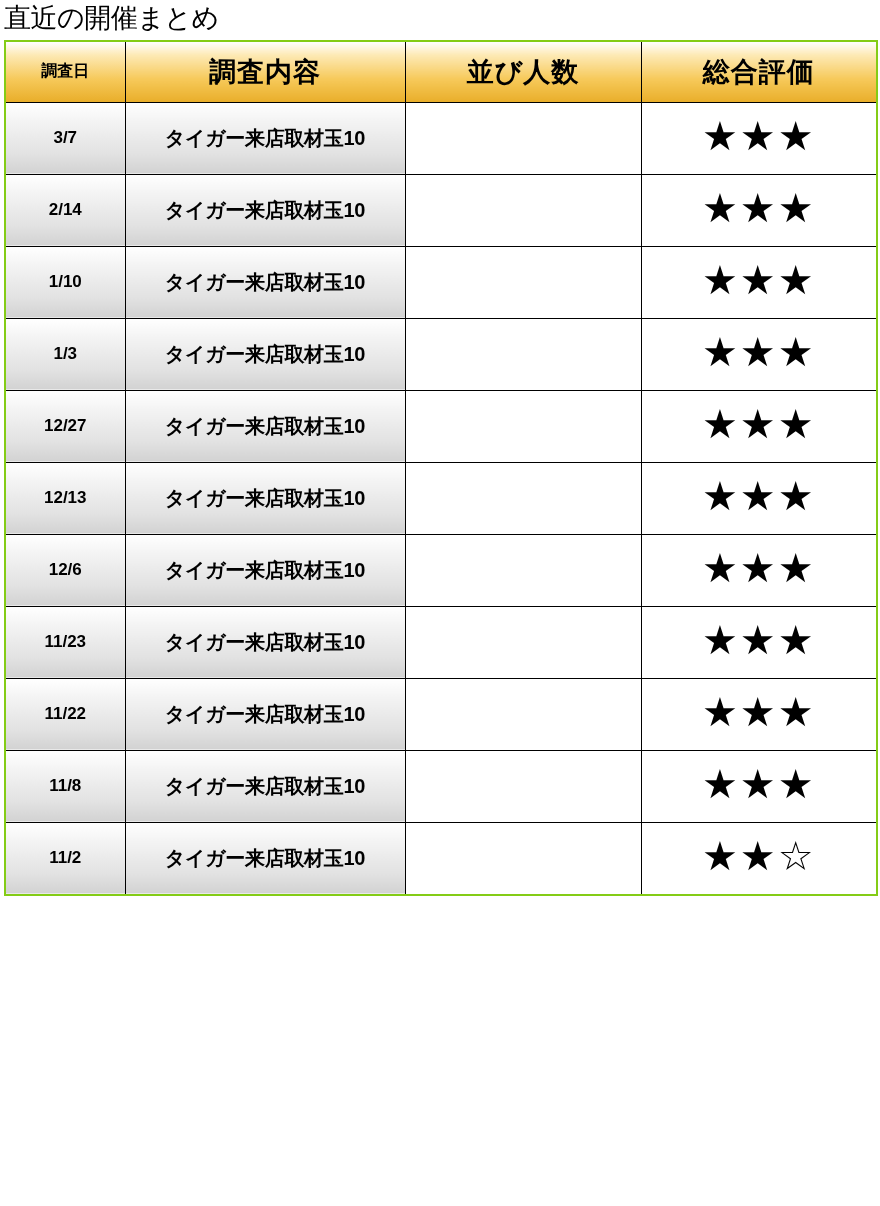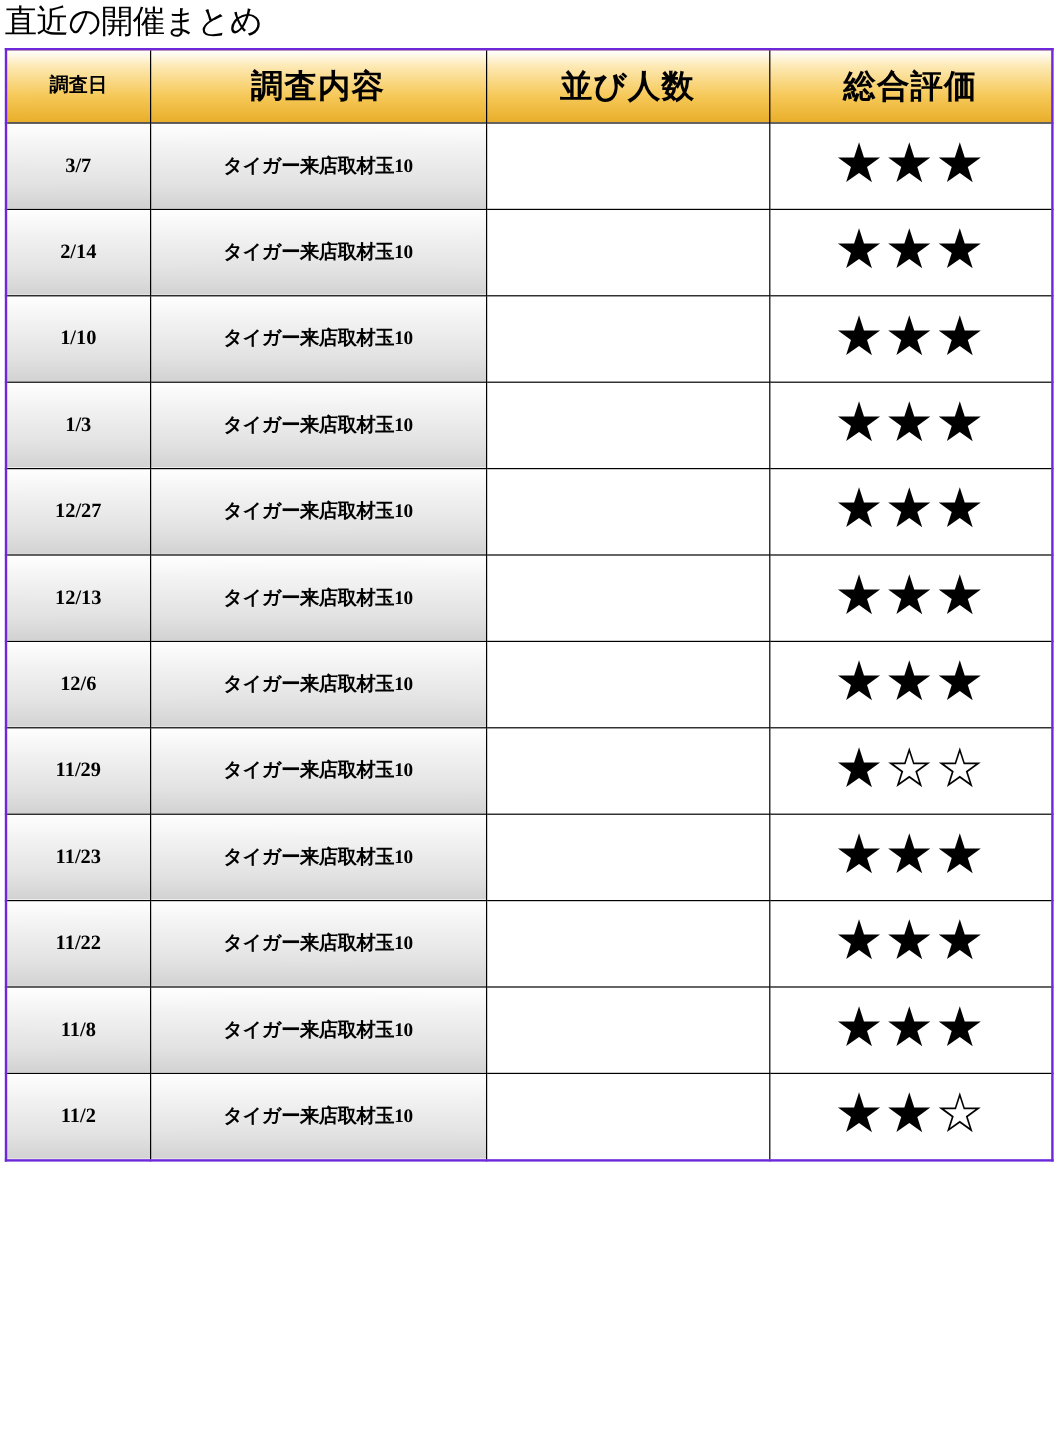--- a/index.html
+++ b/index.html
@@ -26,22 +26,21 @@
     letter-spacing: -0.5px;
     padding: 4px 0 6px 4px;
     line-height: 1.1;
     white-space: nowrap;
   }
   table.summary-table {
     border-collapse: collapse;
     table-layout: fixed;
     width: 872px;
     margin-left: 4px;
-    border: 2px solid #6d28d9;
-    font-family: Liberation Serif, serif;
+    border: 2px solid #84cc16;
   }
   table.summary-table col.c-date  { width: 120px; }
   table.summary-table col.c-cont  { width: 280px; }
   table.summary-table col.c-queue { width: 236px; }
   table.summary-table col.c-rate  { width: 236px; }
 
   thead th {
     border: 1px solid #000000;
     height: 60px;
     background: linear-gradient(to bottom, #ffffff 0%, #fde9b4 22%, #f6c95a 62%, #e9ae2a 100%);
@@ -60,21 +59,21 @@
     text-align: center;
     vertical-align: middle;
     background: linear-gradient(to bottom, #ffffff 0%, #f2f2f2 30%, #e2e2e2 72%, #d2d2d2 100%);
   }
   tbody td.cell-date {
     font-size: 17px;
     font-weight: bold;
     margin-top: 28px;
   }
   tbody td.cell-content {
-    font-size: 16px;
+    font-size: 20px;
     font-weight: bold;
     letter-spacing: -0.3px;
     white-space: nowrap;
   }
   tbody td.cell-queue {
     background: #ffffff;
     font-size: 16px;
   }
   tbody td.cell-rating {
     background: #ffffff;
@@ -147,26 +146,20 @@
           <td class="cell-queue"></td>
           <td class="cell-rating"><span class="stars">★★★</span></td>
         </tr>
         <tr>
           <td class="cell-date">12/6</td>
           <td class="cell-content">タイガー来店取材玉10</td>
           <td class="cell-queue"></td>
           <td class="cell-rating"><span class="stars">★★★</span></td>
         </tr>
         <tr>
-          <td class="cell-date">11/29</td>
-          <td class="cell-content">タイガー来店取材玉10</td>
-          <td class="cell-queue"></td>
-          <td class="cell-rating"><span class="stars">★☆☆</span></td>
-        </tr>
-        <tr>
           <td class="cell-date">11/23</td>
           <td class="cell-content">タイガー来店取材玉10</td>
           <td class="cell-queue"></td>
           <td class="cell-rating"><span class="stars">★★★</span></td>
         </tr>
         <tr>
           <td class="cell-date">11/22</td>
           <td class="cell-content">タイガー来店取材玉10</td>
           <td class="cell-queue"></td>
           <td class="cell-rating"><span class="stars">★★★</span></td>

